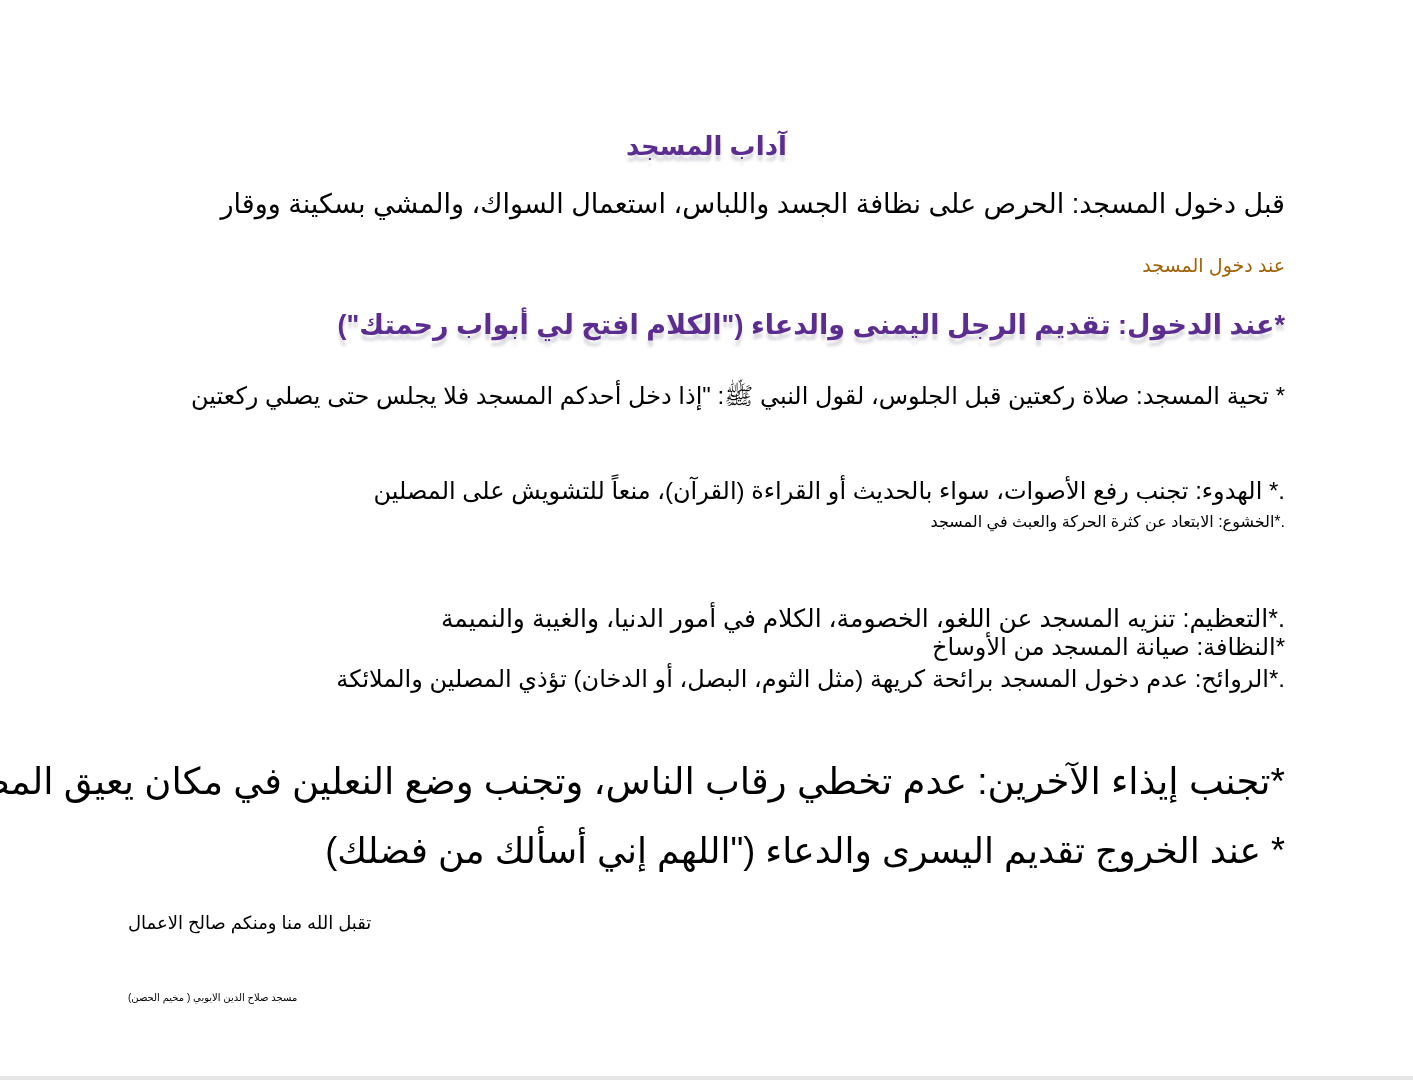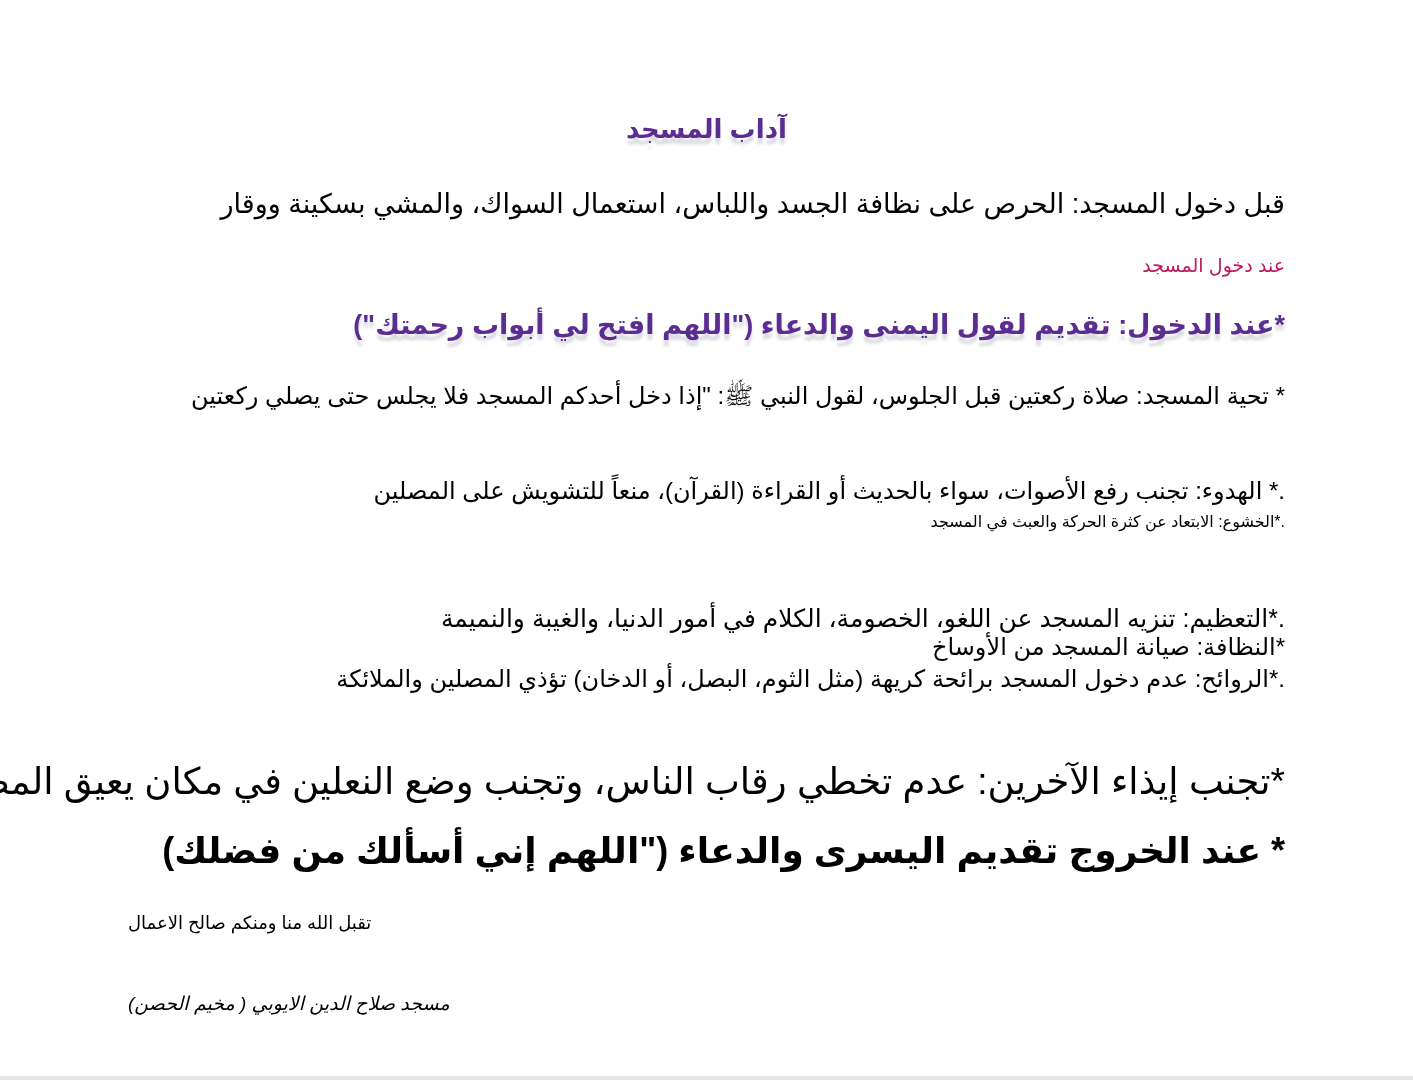--- a/index.html
+++ b/index.html
@@ -31,65 +31,65 @@
     .line {
       position: absolute;
       direction: rtl;
       text-align: right;
       white-space: nowrap;
       color: #000000;
       right: 128px;
     }
     .title {
       position: absolute;
-      top: 114px;
+      top: 131px;
       left: 0;
       width: 1413px;
       text-align: center;
       direction: rtl;
       font-size: 26px;
       color: #5b2d90;
       font-weight: bold;
       text-shadow: 0 6px 3px rgba(150,150,170,0.35);
     }
     .l-before { top: 188px; font-size: 27px; }
-    .l-red { top: 254px; font-size: 19px; color: #be185d; }
+    .l-red { top: 254px; font-size: 19px; color: #a16207; }
     .l-enter {
       top: 309px; font-size: 27px; color: #5b2d90; font-weight: bold;
       text-shadow: 0 6px 3px rgba(150,150,170,0.35);
     }
     .l-tahiya { top: 381px; font-size: 24px; }
     .l-hudu { top: 444px; font-size: 24px; margin-top: 33px; }
     .l-khushu { top: 512px; font-size: 16px; }
     .l-taazim { top: 604px; font-size: 25px; }
     .l-nazafa { top: 633px; font-size: 24px; }
     .l-rawaih { top: 665px; font-size: 24px; }
     .l-ithaa { top: 760px; font-size: 37px; }
-    .l-exit { top: 830px; font-size: 36px; font-weight: bold; }
+    .l-exit { top: 830px; font-size: 36px; font-weight: normal; }
     .foot1 {
       position: absolute; top: 912px; left: 128px;
       direction: rtl; font-size: 18px; color: #000; white-space: nowrap;
     }
     .foot2 {
       position: absolute; top: 992px; left: 128px;
-      direction: rtl; font-size: 19px; color: #000; white-space: nowrap; font-style: italic;
+      direction: rtl; font-size: 10px; color: #000; white-space: nowrap;
     }
   </style>
 </head>
 <body>
 
 <div class="page">
 
   <div class="title">آداب المسجد</div>
 
   <div class="line l-before">قبل دخول المسجد:  الحرص على نظافة الجسد واللباس، استعمال السواك، والمشي بسكينة ووقار</div>
 
   <div class="line l-red">عند دخول المسجد</div>
 
-  <div class="line l-enter">*عند الدخول: تقديم لقول اليمنى والدعاء ("اللهم افتح لي أبواب رحمتك")</div>
+  <div class="line l-enter">*عند الدخول: تقديم الرجل اليمنى والدعاء ("الكلام افتح لي أبواب رحمتك")</div>
 
   <div class="line l-tahiya">* تحية المسجد: صلاة ركعتين قبل الجلوس، لقول النبي ﷺ: "إذا دخل أحدكم المسجد فلا يجلس حتى يصلي ركعتين</div>
 
   <div class="line l-hudu">.* الهدوء: تجنب رفع الأصوات، سواء بالحديث أو القراءة (القرآن)، منعاً للتشويش على المصلين</div>
 
   <div class="line l-khushu">.*الخشوع: الابتعاد عن كثرة الحركة والعبث في المسجد</div>
 
   <div class="line l-taazim">.*التعظيم: تنزيه المسجد عن اللغو، الخصومة، الكلام في أمور الدنيا، والغيبة والنميمة</div>
 
   <div class="line l-nazafa">*النظافة: صيانة المسجد من الأوساخ</div>

